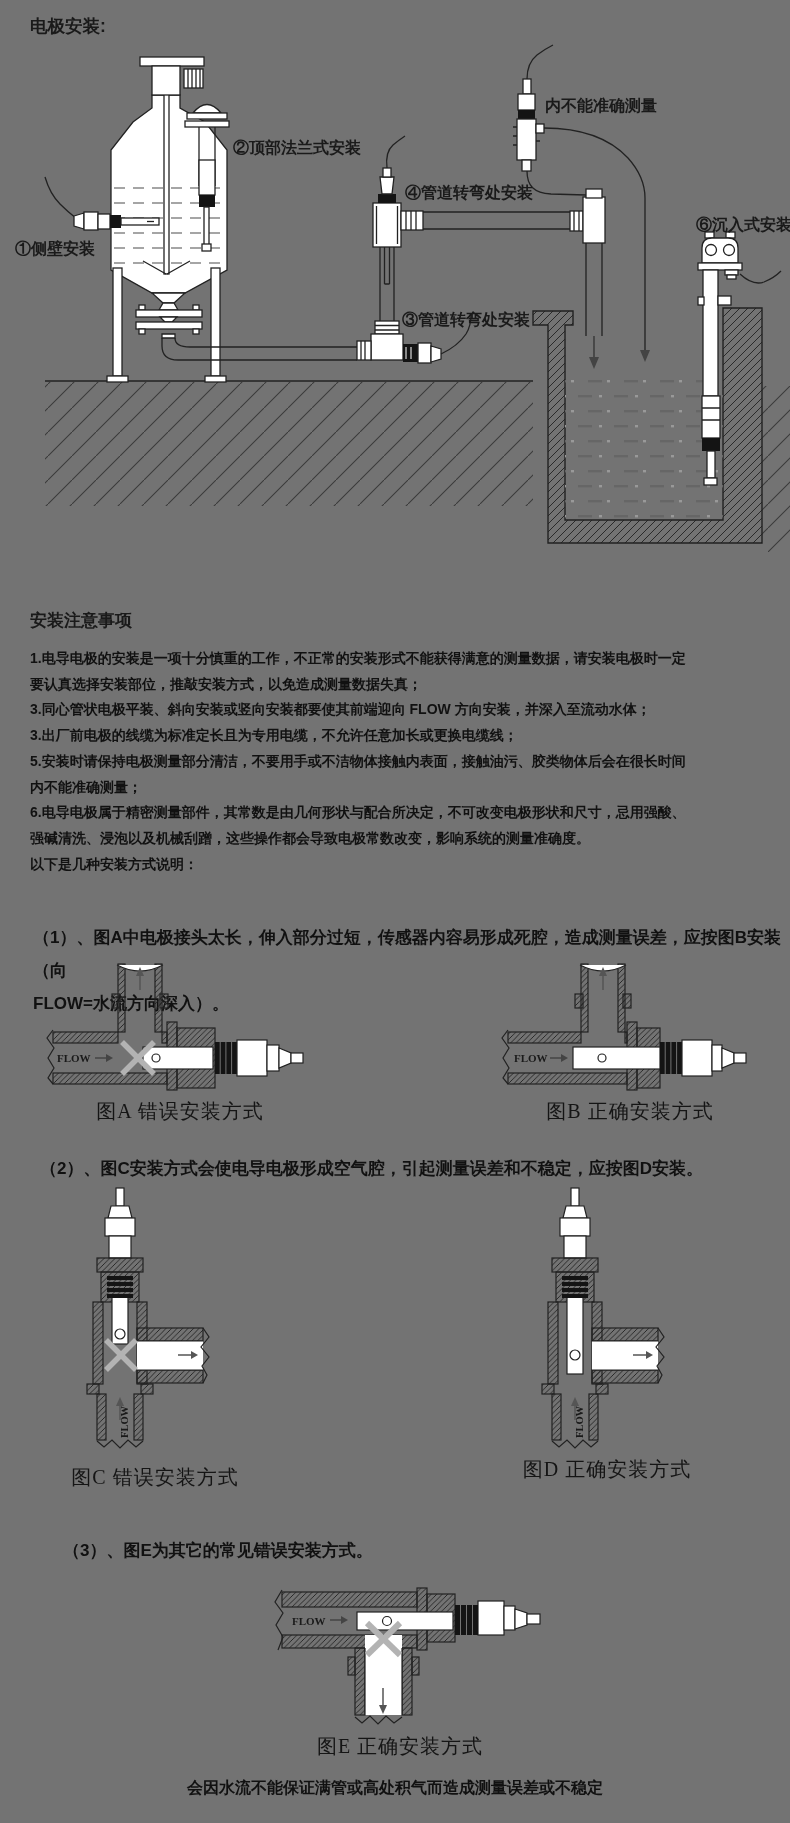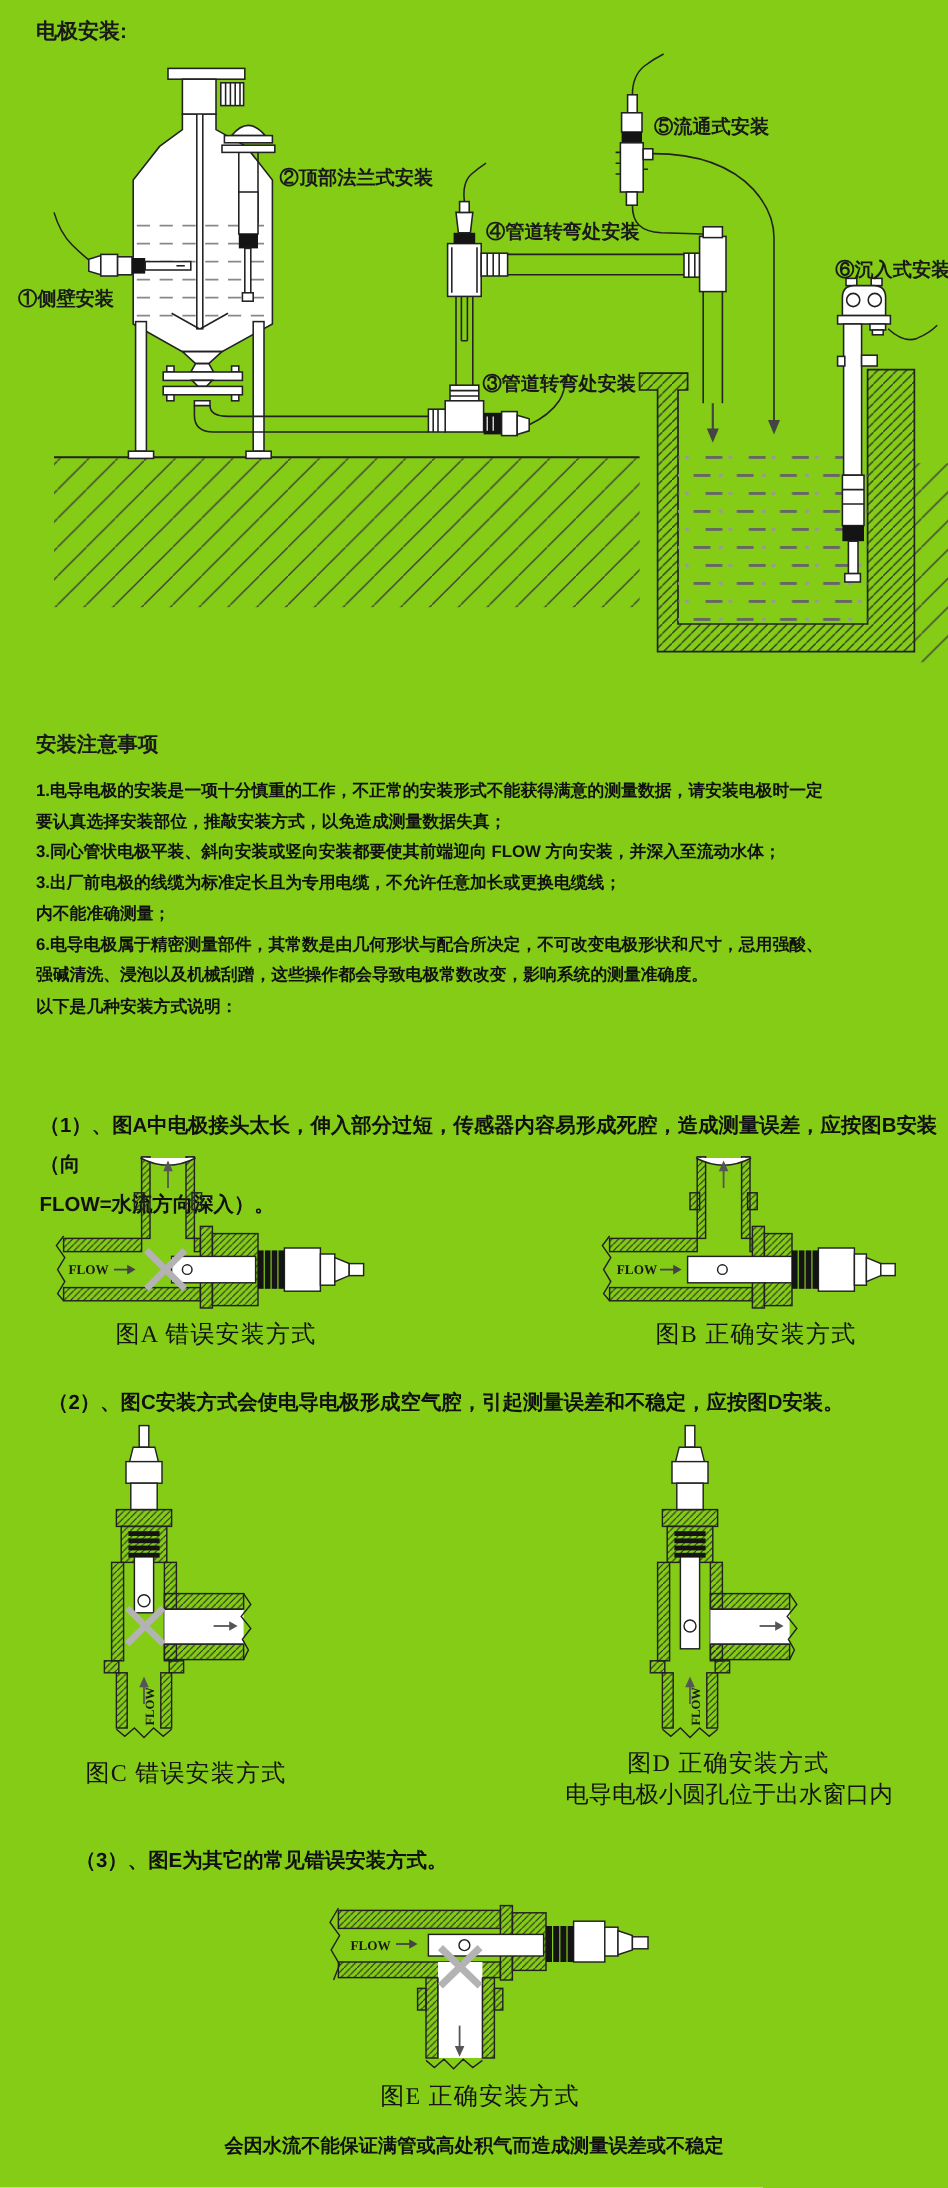--- a/index.html
+++ b/index.html
@@ -1,16 +1,16 @@
 <!DOCTYPE html>
 <html><head>
 <meta charset="utf-8">
 <style>
   html,body{margin:0;padding:0;background:#e8e8e8;}
-  .page{position:relative;width:790px;height:1823px;background:#84cc16;margin:0 auto;
+  .page{position:relative;width:790px;height:1823px;background:#737373;margin:0 auto;
         font-family:"Liberation Sans",sans-serif;color:#1a1a1a;overflow:hidden;}
   .abs{position:absolute;white-space:nowrap;}
   .title{font-size:17.5px;font-weight:bold;}
   .dlabel{font-size:16px;font-weight:bold;}
   .heading{font-size:17px;font-weight:bold;text-align:right;}
   .notes{position:absolute;left:30px;top:646px;width:745px;font-size:14px;font-weight:bold;
          line-height:25.7px;color:#111;}
   .para{position:absolute;font-size:17px;font-weight:bold;color:#111;line-height:33px;}
   .caption{position:absolute;text-align:center;font-family:"Liberation Serif",serif;
            font-size:20px;color:#151515;letter-spacing:1px;white-space:nowrap;}
@@ -187,29 +187,30 @@
       <rect class="blk" x="702" y="438" width="18" height="13"></rect>
       <rect class="wfill" x="707" y="451" width="8" height="27"></rect>
       <rect class="wfill" x="704" y="478" width="13" height="7"></rect>
     </g>
   </svg>
 
   <div class="abs dlabel" style="left:15px;top:239px">①侧壁安装</div>
   <div class="abs dlabel" style="left:233px;top:138px">②顶部法兰式安装</div>
   <div class="abs dlabel" style="left:402px;top:310px">③管道转弯处安装</div>
   <div class="abs dlabel" style="left:405px;top:183px">④管道转弯处安装</div>
-  <div class="abs dlabel" style="left:545px;top:96px">⑤流通式安装</div>
+  <div class="abs dlabel" style="left:545px;top:96px">内不能准确测量</div>
   <div class="abs dlabel" style="left:696px;top:215px">⑥沉入式安装</div>
 
   <div class="abs heading" style="left:30px;top:609px">安装注意事项</div>
   <div class="notes">
     <div>1.电导电极的安装是一项十分慎重的工作，不正常的安装形式不能获得满意的测量数据，请安装电极时一定</div>
     <div>要认真选择安装部位，推敲安装方式，以免造成测量数据失真；</div>
     <div>3.同心管状电极平装、斜向安装或竖向安装都要使其前端迎向 FLOW 方向安装，并深入至流动水体；</div>
     <div>3.出厂前电极的线缆为标准定长且为专用电缆，不允许任意加长或更换电缆线；</div>
+    <div>5.安装时请保持电极测量部分清洁，不要用手或不洁物体接触内表面，接触油污、胶类物体后会在很长时间</div>
     <div>内不能准确测量；</div>
     <div>6.电导电极属于精密测量部件，其常数是由几何形状与配合所决定，不可改变电极形状和尺寸，忌用强酸、</div>
     <div>强碱清洗、浸泡以及机械刮蹭，这些操作都会导致电极常数改变，影响系统的测量准确度。</div>
     <div>以下是几种安装方式说明：</div>
   </div>
 
   <div class="para" style="left:33px;top:921px">
     <div>（1）、图A中电极接头太长，伸入部分过短，传感器内容易形成死腔，造成测量误差，应按图B安装（向</div>
     <div>FLOW=水流方向深入）。</div>
   </div>
@@ -394,21 +395,20 @@
       <line x1="108" y1="167" x2="122" y2="167" stroke="#555" stroke-width="1.5"></line>
       <path d="M121,163 L121,171 L128,167 Z" fill="#555"></path>
     </g>
     <g>
       <line x1="50" y1="232" x2="50" y2="216" stroke="#555" stroke-width="1.5"></line>
       <path d="M46,218 L54,218 L50,209 Z" fill="#555"></path>
     </g>
     <text font-size="10.5" font-weight="bold" transform="translate(58 250) rotate(-90)">FLOW</text>
   </svg>
   <div class="caption" style="left:472px;top:1456px;width:270px">图D  正确安装方式</div>
-  <div class="caption2" style="left:455px;top:1482px;width:305px">电导电极小圆孔位于出水窗口内</div>
 
   <div class="para" style="left:63px;top:1534px">（3）、图E为其它的常见错误安装方式。</div>
 
   <svg style="left:270px;top:1585px" width="300" height="150" viewBox="0 0 300 150">
     <defs>
         <pattern id="pe" width="5.5" height="5.5" patternUnits="userSpaceOnUse">
       <path d="M0,5.5 L5.5,0" stroke="#222" stroke-width="0.9"></path>
         </pattern>
       </defs>
     <g stroke="#222" stroke-width="1.2">

